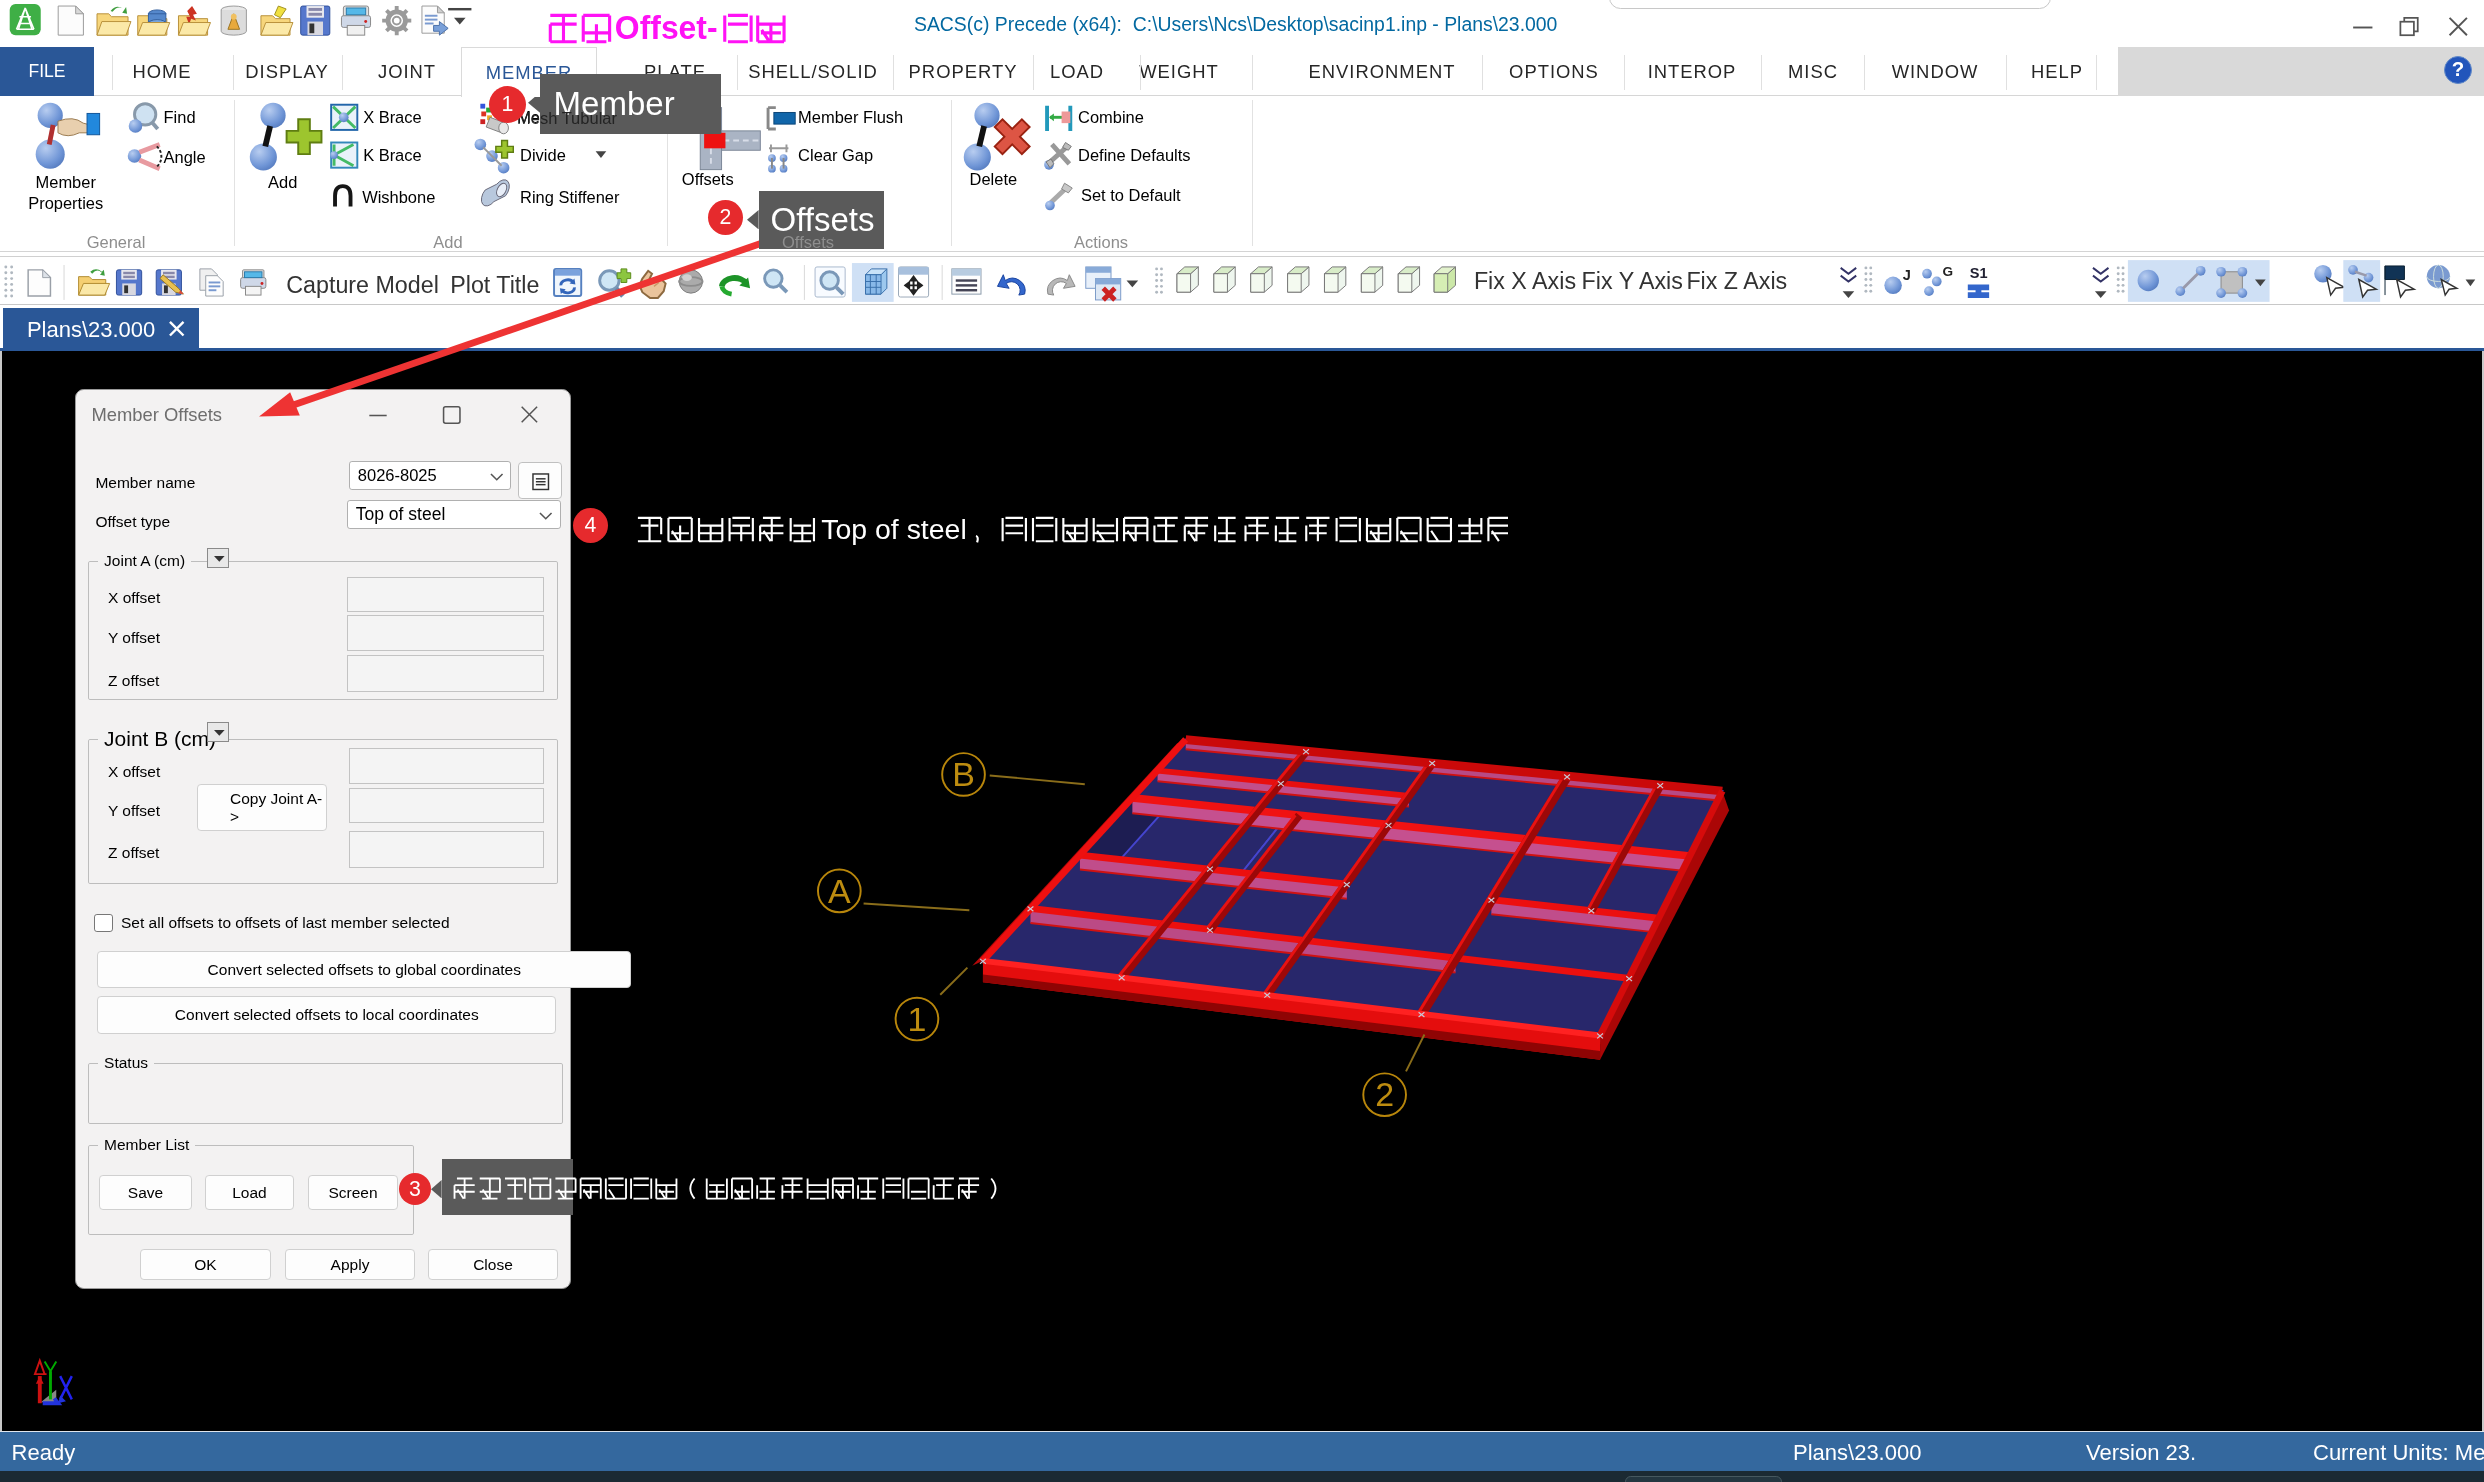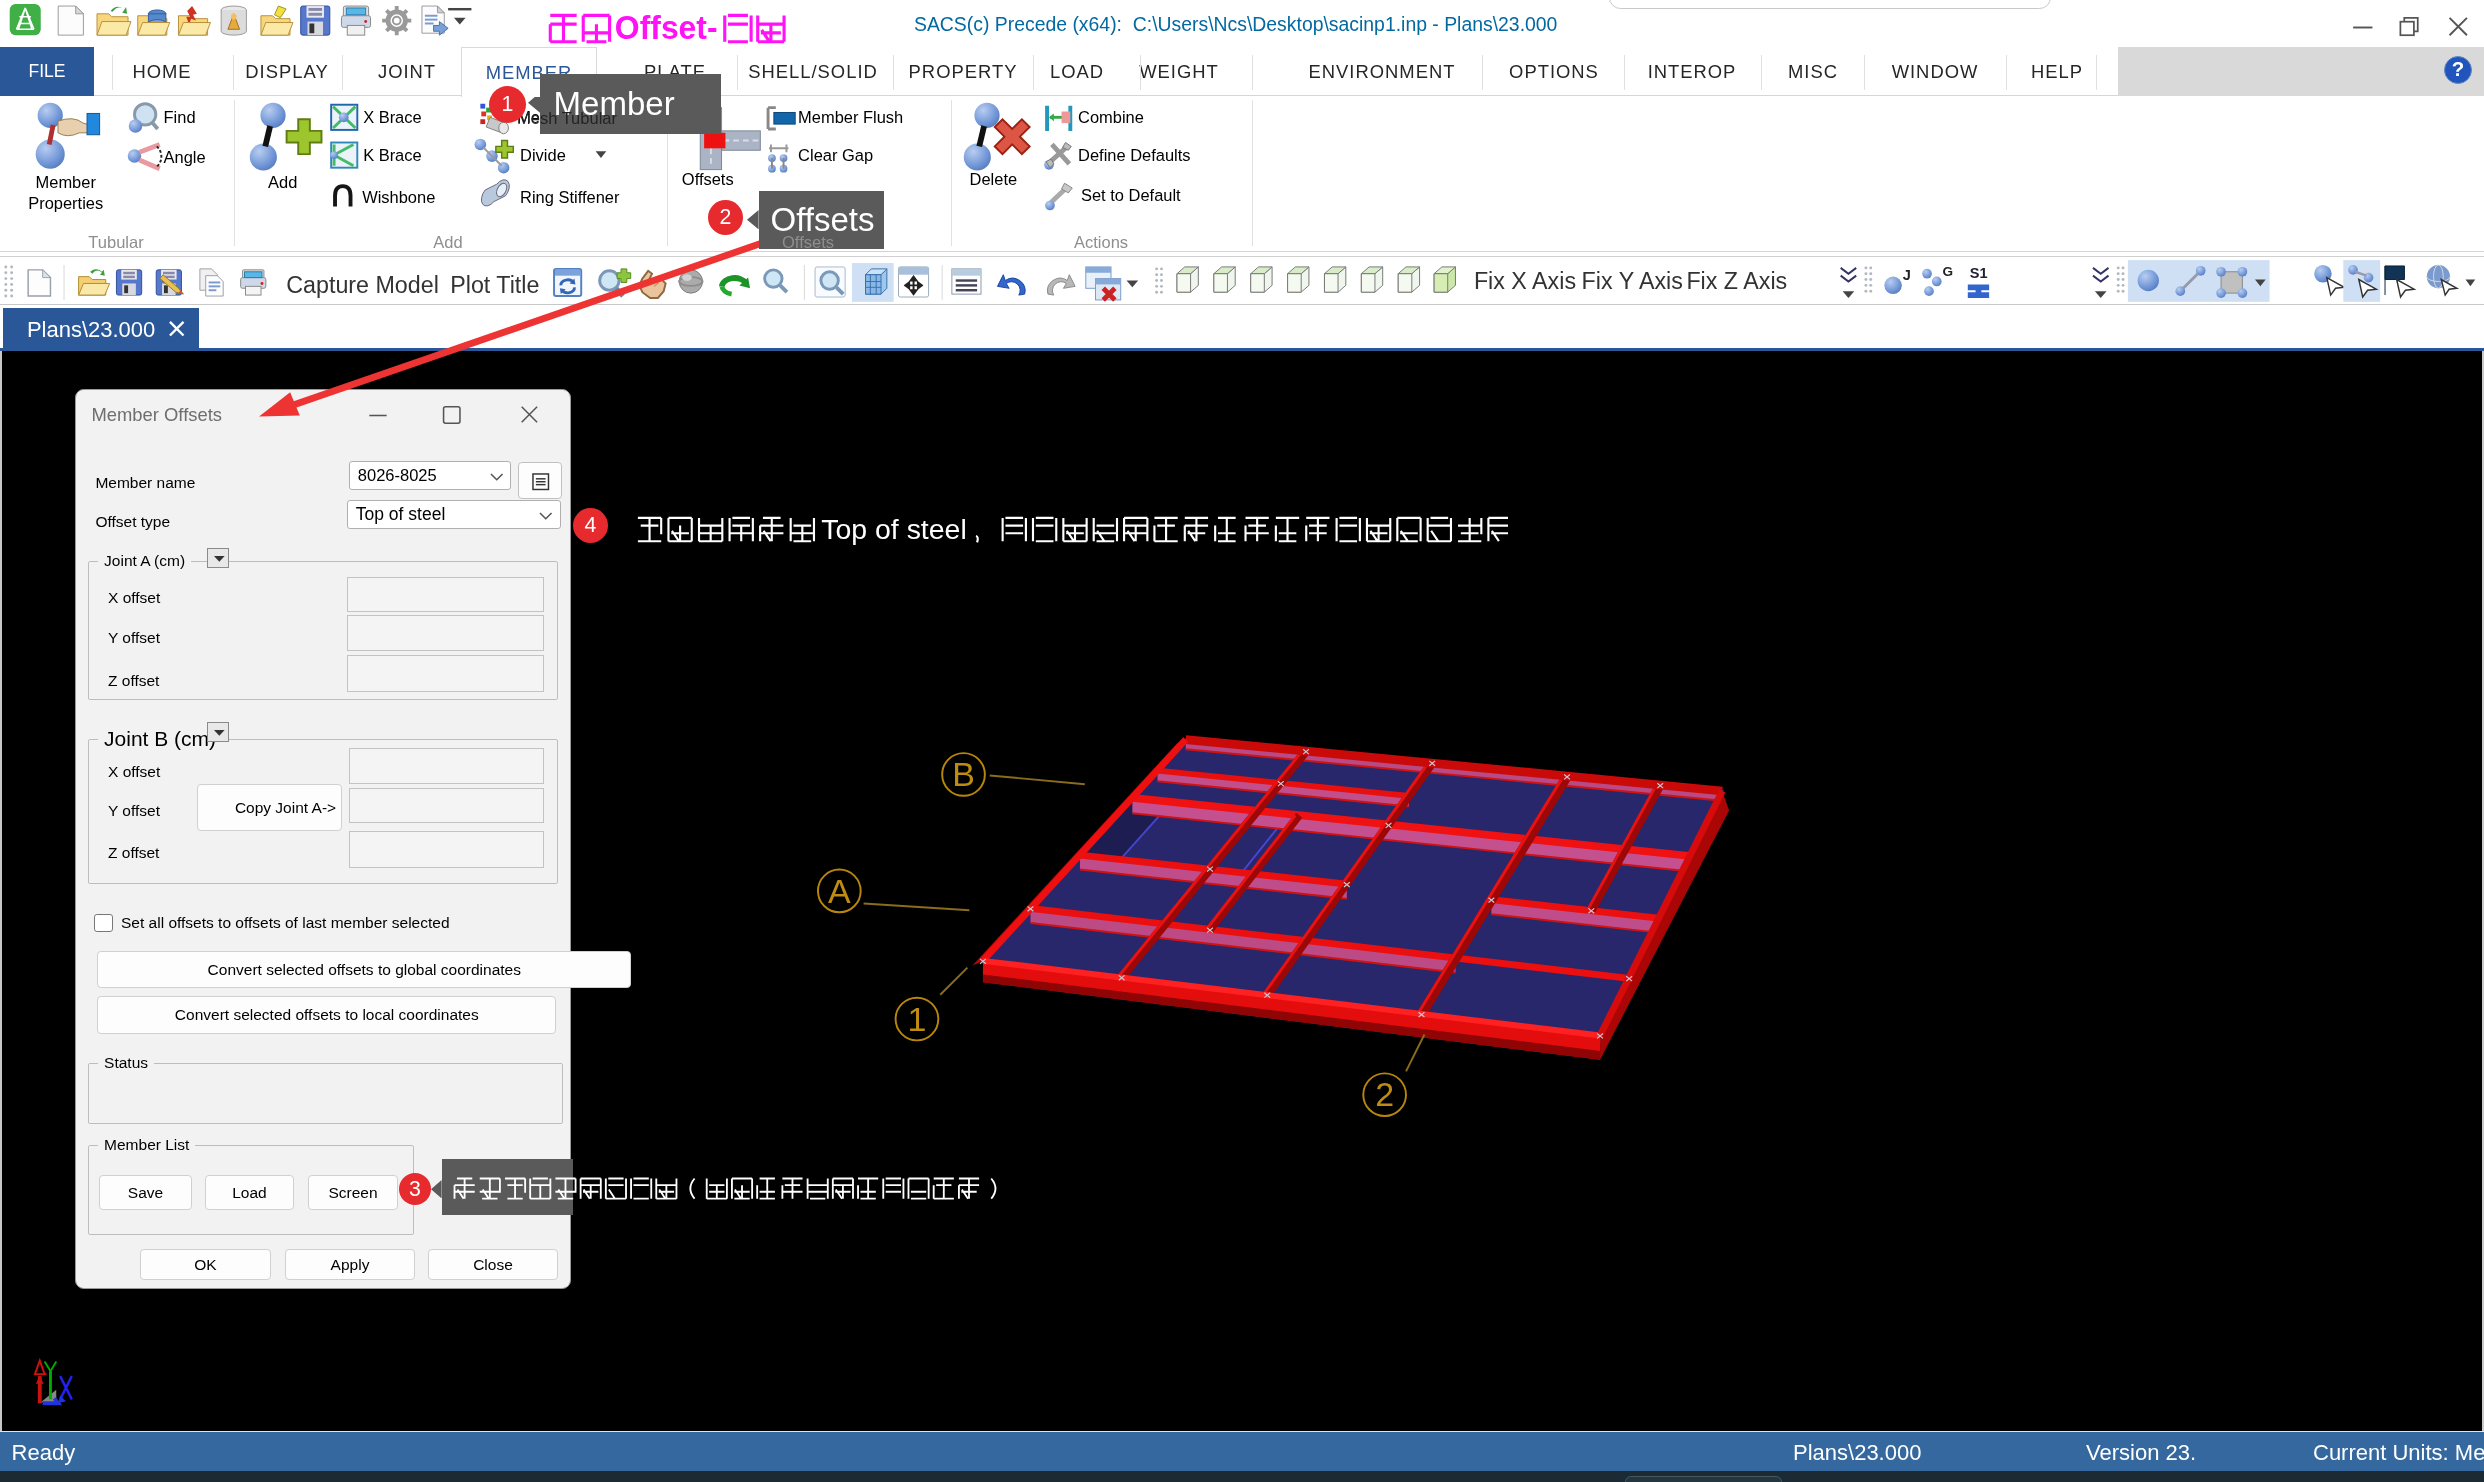--- a/index.html
+++ b/index.html
@@ -138,21 +138,21 @@
 <div class="abs" style="left:461px;top:0;width:136px;height:50px;background:#fff;border:1px solid #dadada;border-bottom:none;z-index:5;display:flex;align-items:center;justify-content:center;font-size:18.4px;letter-spacing:1px;color:#2a5797;">MEMBER</div>
 <div class="abs" style="left:2118px;top:0;width:366px;height:49px;background:#d9d9d9;"></div>
 <svg class="abs" style="left:2436px;top:56px" viewBox="0 0 300 150" width="291" height="146"></svg>
 <div class="abs" style="left:2444px;top:8.7px;width:28px;height:28px;border-radius:50%;background:#2255bb;color:#fff;font-size:20.4px;font-weight:bold;display:flex;align-items:center;justify-content:center;border:1.9px solid #628ac8;">?</div>
 </div>
 <div class="abs" style="left:0;top:96px;width:2484px;height:156px;background:#fff;border-bottom:1px solid #d4d4d4;">
 <div class="abs" style="left:234px;top:3.9px;width:1px;height:146px;background:#e2e2e2;"></div>
 <div class="abs" style="left:667px;top:3.9px;width:1px;height:146px;background:#e2e2e2;"></div>
 <div class="abs" style="left:951px;top:3.9px;width:1px;height:146px;background:#e2e2e2;"></div>
 <div class="abs" style="left:1252px;top:3.9px;width:1px;height:146px;background:#e2e2e2;"></div>
-<div class="abs grouplbl" style="left:116px;top:137px;transform:translateX(-50%);z-index:30;">Tubular</div>
+<div class="abs grouplbl" style="left:116px;top:137px;transform:translateX(-50%);z-index:30;">General</div>
 <div class="abs grouplbl" style="left:448px;top:137px;transform:translateX(-50%);z-index:30;">Add</div>
 <div class="abs grouplbl" style="left:808px;top:137px;transform:translateX(-50%);z-index:30;">Offsets</div>
 <div class="abs grouplbl" style="left:1101px;top:137px;transform:translateX(-50%);z-index:30;">Actions</div>
 </div>
 <svg class="abs" style="left:0;top:96px" width="1261" height="155" viewBox="0 0 1300 160">
 <defs>
 <radialGradient id="bs" cx="0.35" cy="0.3" r="0.9">
         <stop offset="0" stop-color="#b8cdf0"></stop>
         <stop offset="0.6" stop-color="#6f95d6"></stop>
         <stop offset="1" stop-color="#466cb2"></stop>
@@ -724,21 +724,21 @@
     </fieldset>
     <div class="abs" style="left:131px;top:332px;width:22px;height:20.4px;background:#e8e8e8;border:1px solid #8a8a8a;">
       <svg class="abs" style="left:4.9px;top:5.8px" width="13.6" height="9.7" viewBox="0 0 14 10">
         <path d="M1 1 l5.5 6 5.5 -6z" fill="#333"></path>
       </svg>
     </div>
 <div class="lbl abs" style="left:32px;top:373px;">X offset</div>
     <div class="fld abs" style="left:273px;top:358px;width:195px;height:36px;"></div>
 <div class="lbl abs" style="left:32px;top:412px;">Y offset</div>
     <div class="fld abs" style="left:273px;top:398px;width:195px;height:35px;"></div>
-<div class="btn abs" style="left:121px;top:394px;width:145px;height:47px;padding-left:32px;">Copy Joint A-&gt;</div>
+<div class="btn abs" style="left:121px;top:394px;width:130px;height:47px;padding-left:32px;">Copy Joint A-&gt;</div>
 <div class="lbl abs" style="left:32px;top:454px;">Z offset</div>
     <div class="fld abs" style="left:273px;top:441px;width:195px;height:37px;"></div>
 <div class="abs" style="left:17.5px;top:524px;width:19.4px;height:18.4px;background:#fff;border:1px solid #777;border-radius:2.9px;"></div>
 <div class="lbl abs" style="left:45px;top:524px;">Set all offsets to offsets of last member selected</div>
 <div class="btn abs" style="left:21.3px;top:561px;width:534px;height:37px;">Convert selected offsets to global coordinates</div>
 <div class="btn abs" style="left:21.3px;top:606px;width:459px;height:38px;">Convert selected offsets to local coordinates</div>
 <fieldset class="abs" style="left:11.6px;top:664px;width:475px;height:70px;border:1px solid #bdbdbd;border-radius:1.9px;">
       <legend style="margin-left:9.7px;padding:0 5.8px;font-size:15.5px;">Status</legend>
     </fieldset>
 <fieldset class="abs" style="left:11.6px;top:746px;width:326px;height:99px;border:1px solid #bdbdbd;border-radius:1.9px;">

